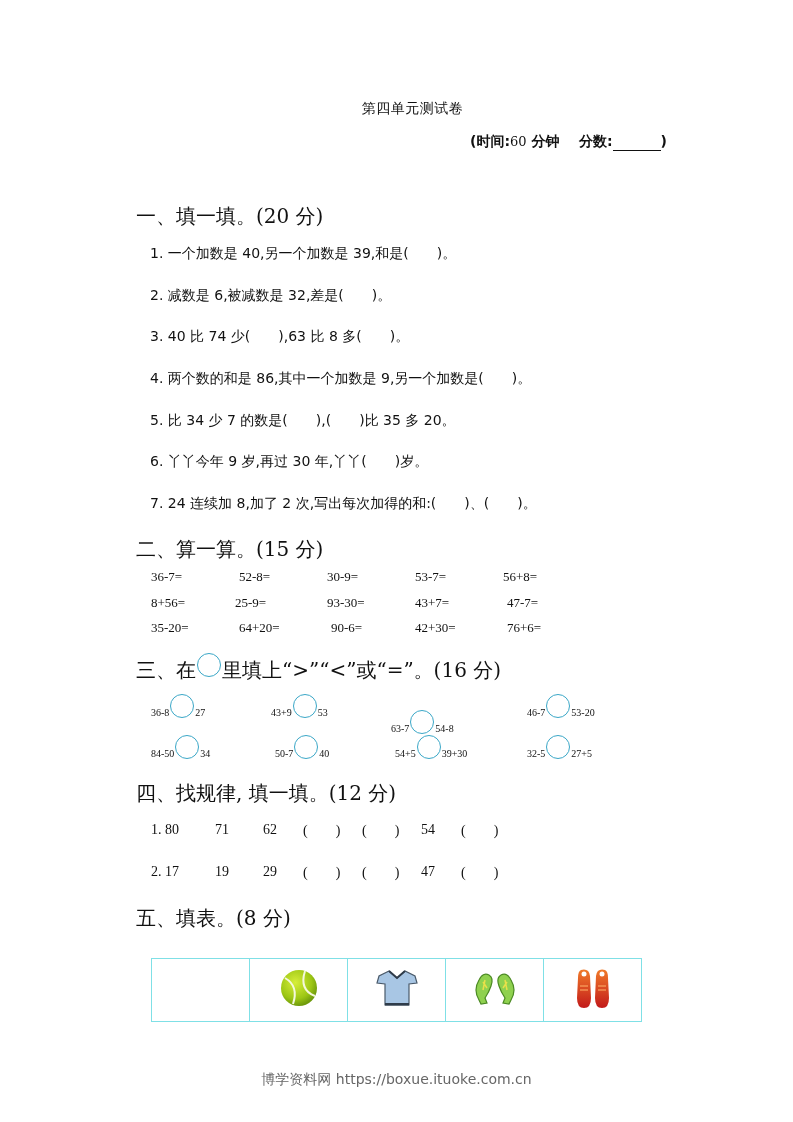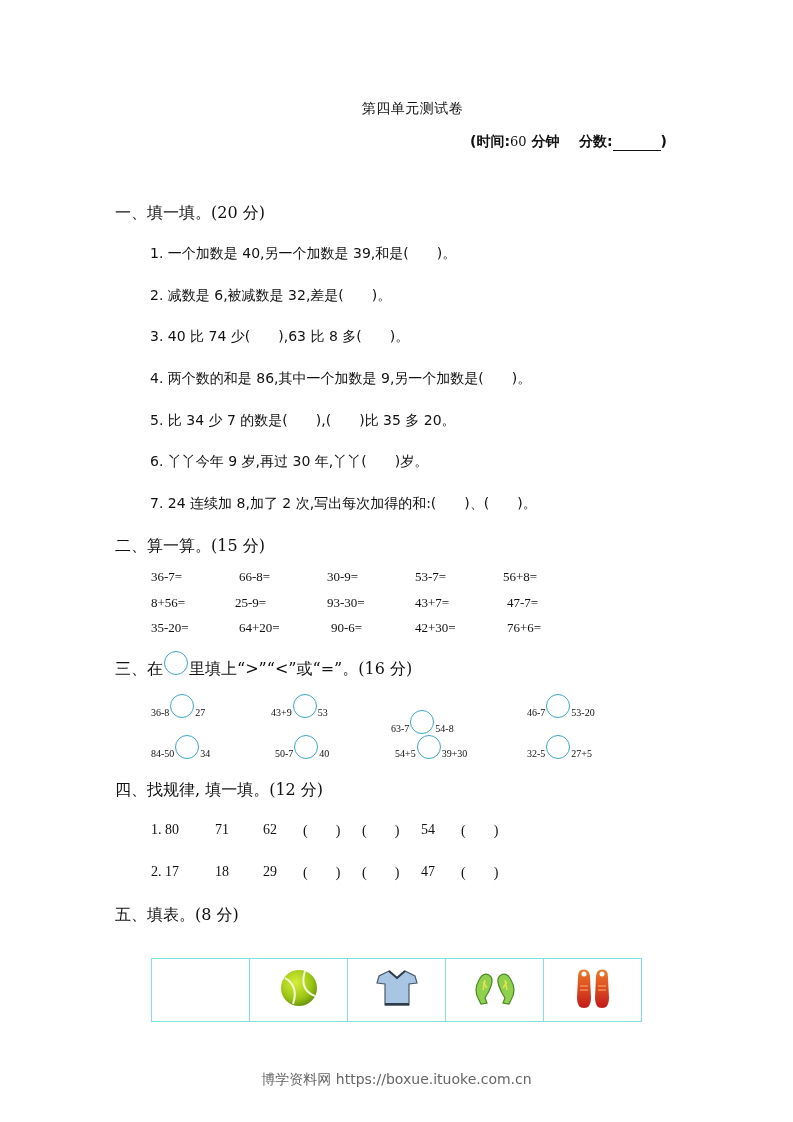--- a/index.html
+++ b/index.html
@@ -3,21 +3,21 @@
 <meta charset="utf-8">
 <style>
   html, body { margin: 0; padding: 0; background: #ffffff; }
   body { width: 793px; height: 1122px; position: relative; overflow: hidden;
          font-family: "DejaVu Serif", "Liberation Serif", serif; color: #111; }
   .abs { position: absolute; white-space: nowrap; }
   .title { left: 0; width: 793px; top: 100px; text-align: center; font-size: 14px; letter-spacing: 0.5px; margin-left: 16px; }
   .meta { left: 470px; top: 133px; font-size: 14px; font-family: "DejaVu Sans", "Liberation Sans", sans-serif; font-weight: bold; }
   .meta .num { font-family: "DejaVu Serif", serif; font-weight: normal; font-size: 13px; }
   .blank { display: inline-block; width: 48px; border-bottom: 1px solid #111; height: 14px; vertical-align: bottom; }
-  .sec { left: 115px; font-size: 16px; }
+  .sec { left: 136px; font-size: 20px; }
   .q { left: 150px; font-size: 14px; font-family: "DejaVu Sans", "Liberation Sans", sans-serif; }
   .calc { font-size: 13px; font-family: "Liberation Serif", "DejaVu Serif", serif; }
   .cmp { font-size: 10px; font-family: "Liberation Serif", "DejaVu Serif", serif; display: flex; align-items: center; }
   .circle { display: inline-block; width: 22px; height: 22px; border: 1.3px solid #3aa7c7; border-radius: 50%; margin: 0 1px; transform: translateY(-6px); background: transparent; }
   .seq { font-size: 14px; font-family: Liberation Serif, serif; }
   table.fill { position: absolute; left: 151px; top: 958px; border-collapse: collapse; }
   table.fill td { width: 97px; height: 62px; border: 1.3px solid #7fe0e6; text-align: center; vertical-align: middle; padding: 0; }
   .footer { left: 0; width: 793px; top: 1071px; text-align: center; font-size: 14px; color: #666; font-family: "DejaVu Sans", "Liberation Sans", sans-serif; }
 </style>
 </head>
@@ -34,21 +34,21 @@
 <div class="abs q" style="top:245px">1. 一个加数是 40,另一个加数是 39,和是(　　)。</div>
 <div class="abs q" style="top:287px">2. 减数是 6,被减数是 32,差是(　　)。</div>
 <div class="abs q" style="top:328px">3.  40 比 74 少(　　),63 比 8 多(　　)。</div>
 <div class="abs q" style="top:370px">4. 两个数的和是 86,其中一个加数是 9,另一个加数是(　　)。</div>
 <div class="abs q" style="top:412px">5. 比 34 少 7 的数是(　　),(　　)比 35 多 20。</div>
 <div class="abs q" style="top:453px">6. 丫丫今年 9 岁,再过 30 年,丫丫(　　)岁。</div>
 <div class="abs q" style="top:495px">7.  24 连续加 8,加了 2 次,写出每次加得的和:(　　)、(　　)。</div>
 
 <div class="abs sec" style="top:536px">二、算一算。(15 分)</div>
 <div class="abs calc" style="top:569px;left:151px">36-7=</div>
-<div class="abs calc" style="top:569px;left:239px">66-8=</div>
+<div class="abs calc" style="top:569px;left:239px">52-8=</div>
 <div class="abs calc" style="top:569px;left:327px">30-9=</div>
 <div class="abs calc" style="top:569px;left:415px">53-7=</div>
 <div class="abs calc" style="top:569px;left:503px">56+8=</div>
 
 <div class="abs calc" style="top:595px;left:151px">8+56=</div>
 <div class="abs calc" style="top:595px;left:235px">25-9=</div>
 <div class="abs calc" style="top:595px;left:327px">93-30=</div>
 <div class="abs calc" style="top:595px;left:415px">43+7=</div>
 <div class="abs calc" style="top:595px;left:507px">47-7=</div>
 
@@ -110,21 +110,21 @@
 
 <div class="abs seq" style="top:822px;left:151px">1. 80</div>
 <div class="abs seq" style="top:822px;left:215px">71</div>
 <div class="abs seq" style="top:822px;left:263px">62</div>
 <div class="abs seq" style="top:822px;left:303px">(　　)</div>
 <div class="abs seq" style="top:822px;left:362px">(　　)</div>
 <div class="abs seq" style="top:822px;left:421px">54</div>
 <div class="abs seq" style="top:822px;left:461px">(　　)</div>
 
 <div class="abs seq" style="top:864px;left:151px">2. 17</div>
-<div class="abs seq" style="top:864px;left:215px">18</div>
+<div class="abs seq" style="top:864px;left:215px">19</div>
 <div class="abs seq" style="top:864px;left:263px">29</div>
 <div class="abs seq" style="top:864px;left:303px">(　　)</div>
 <div class="abs seq" style="top:864px;left:362px">(　　)</div>
 <div class="abs seq" style="top:864px;left:421px">47</div>
 <div class="abs seq" style="top:864px;left:461px">(　　)</div>
 
 <div class="abs sec" style="top:905px">五、填表。(8 分)</div>
 
 <table class="fill">
   <tbody>

